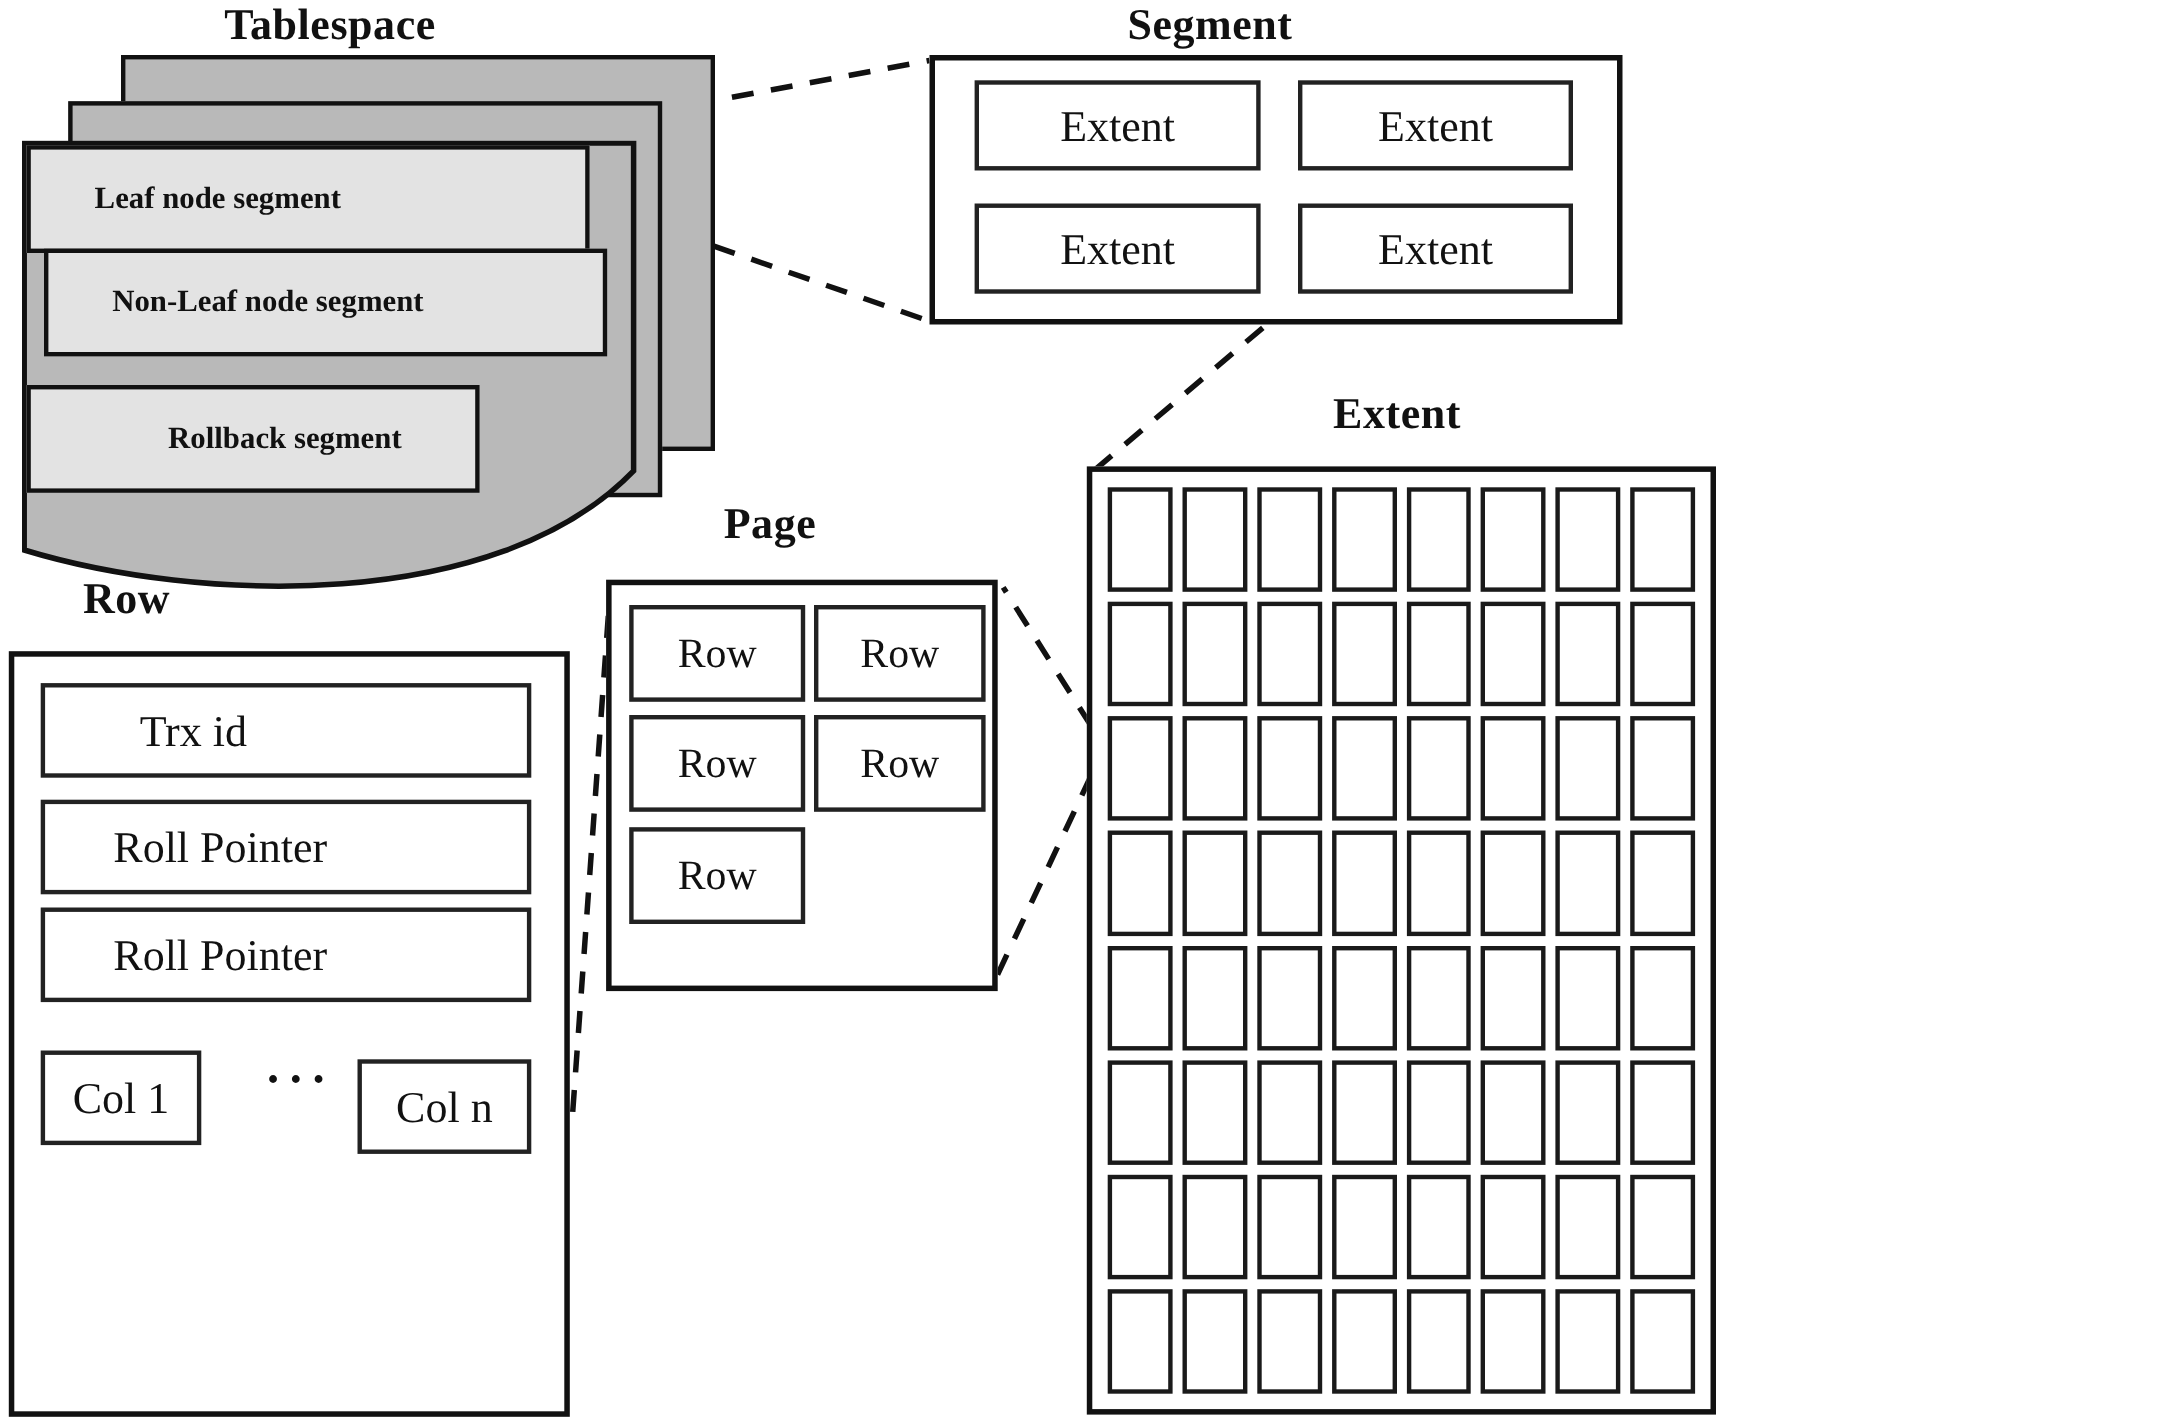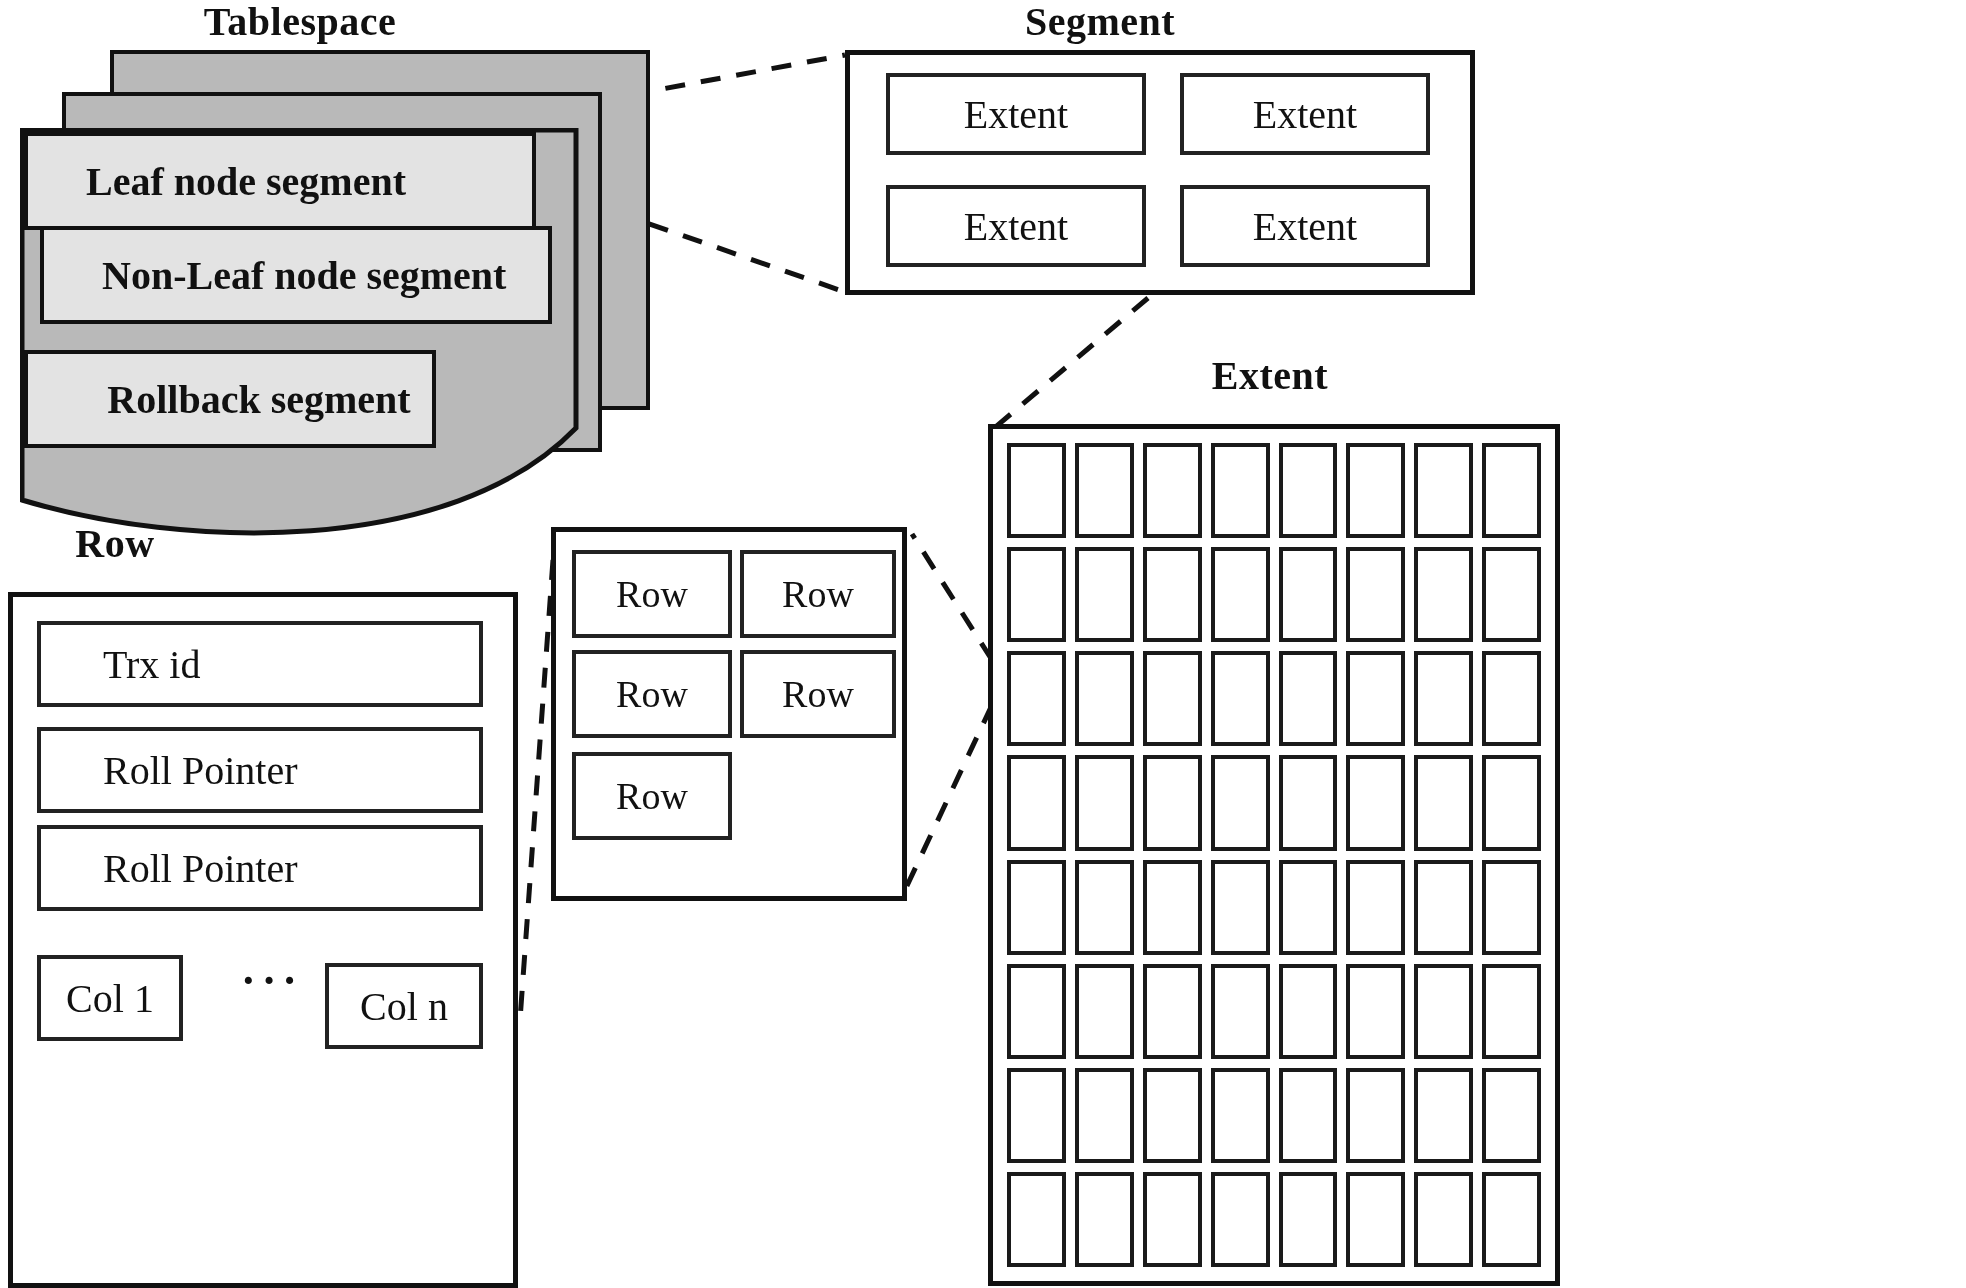--- a/index.html
+++ b/index.html
@@ -17,21 +17,21 @@
   .inner{position:absolute;background:#fff;border:4px solid #222;box-sizing:border-box;
          display:flex;align-items:center;justify-content:center;}
   .inner.lbl{font-size:40px;font-weight:400;}
 
   
   #tablespace-stack{position:absolute;left:0;top:40px;width:700px;height:470px;}
   .sheet{position:absolute;border:4px solid #111;box-sizing:border-box;
          background:#b9b9b9;}
   .seg{position:absolute;border:4px solid #111;box-sizing:border-box;
        background:#e3e3e3;display:flex;align-items:center;
-       padding-left:58px;font-size:40px;font-weight:700;}
+       padding-left:58px;font-size:28px;font-weight:700;}
 
   
   #links{position:absolute;inset:0;pointer-events:none;}
 
   
   #extent-grid{position:absolute;display:grid;gap:9px;}
   .cell{border:4px solid #1a1a1a;background:#fff;box-sizing:border-box;}
 
   
   .rowcell{position:absolute;border:4px solid #222;background:#fff;box-sizing:border-box;
@@ -163,20 +163,21 @@
         <div class="cell"></div>
         <div class="cell"></div>
         <div class="cell"></div>
         <div class="cell"></div>
         <div class="cell"></div>
         <div class="cell"></div>
         <div class="cell"></div>
       </div>
   </div>
 
+  <div class="caption" style="left:570px;top:452px;width:260px;">Page</div>
 
   <div class="frame" style="left:551px;top:527px;width:356px;height:374px;">
     <div class="rowcell" style="left:16px;top:18px;width:160px;height:88px;">
       <span>Row</span>
     </div>
     <div class="rowcell" style="left:184px;top:18px;width:156px;height:88px;">
       <span>Row</span>
     </div>
     <div class="rowcell" style="left:16px;top:118px;width:160px;height:88px;">
       <span>Row</span>
@@ -185,21 +186,21 @@
       <span>Row</span>
     </div>
     <div class="rowcell" style="left:16px;top:220px;width:160px;height:88px;">
       <span>Row</span>
     </div>
   </div>
 
   <div class="caption" style="left:-10px;top:520px;width:250px;">Row</div>
 
   <div class="frame" style="left:8px;top:592px;width:510px;height:696px;">
-    <div class="inner lbl" style="left:24px;top:24px;width:446px;height:86px;justify-content:flex-start;padding-left:62px;">
+    <div class="inner lbl" style="left:24px;top:24px;width:446px;height:86px;justify-content:flex-start;padding-left:86px;">
       <span>Trx id</span>
     </div>
     <div class="inner lbl" style="left:24px;top:130px;width:446px;height:86px;justify-content:flex-start;padding-left:62px;">
       <span>Roll Pointer</span>
     </div>
     <div class="inner lbl" style="left:24px;top:228px;width:446px;height:86px;justify-content:flex-start;padding-left:62px;">
       <span>Roll Pointer</span>
     </div>
 
     <div class="inner lbl" style="left:24px;top:334px;width:146px;height:86px;margin-top:24px;">

